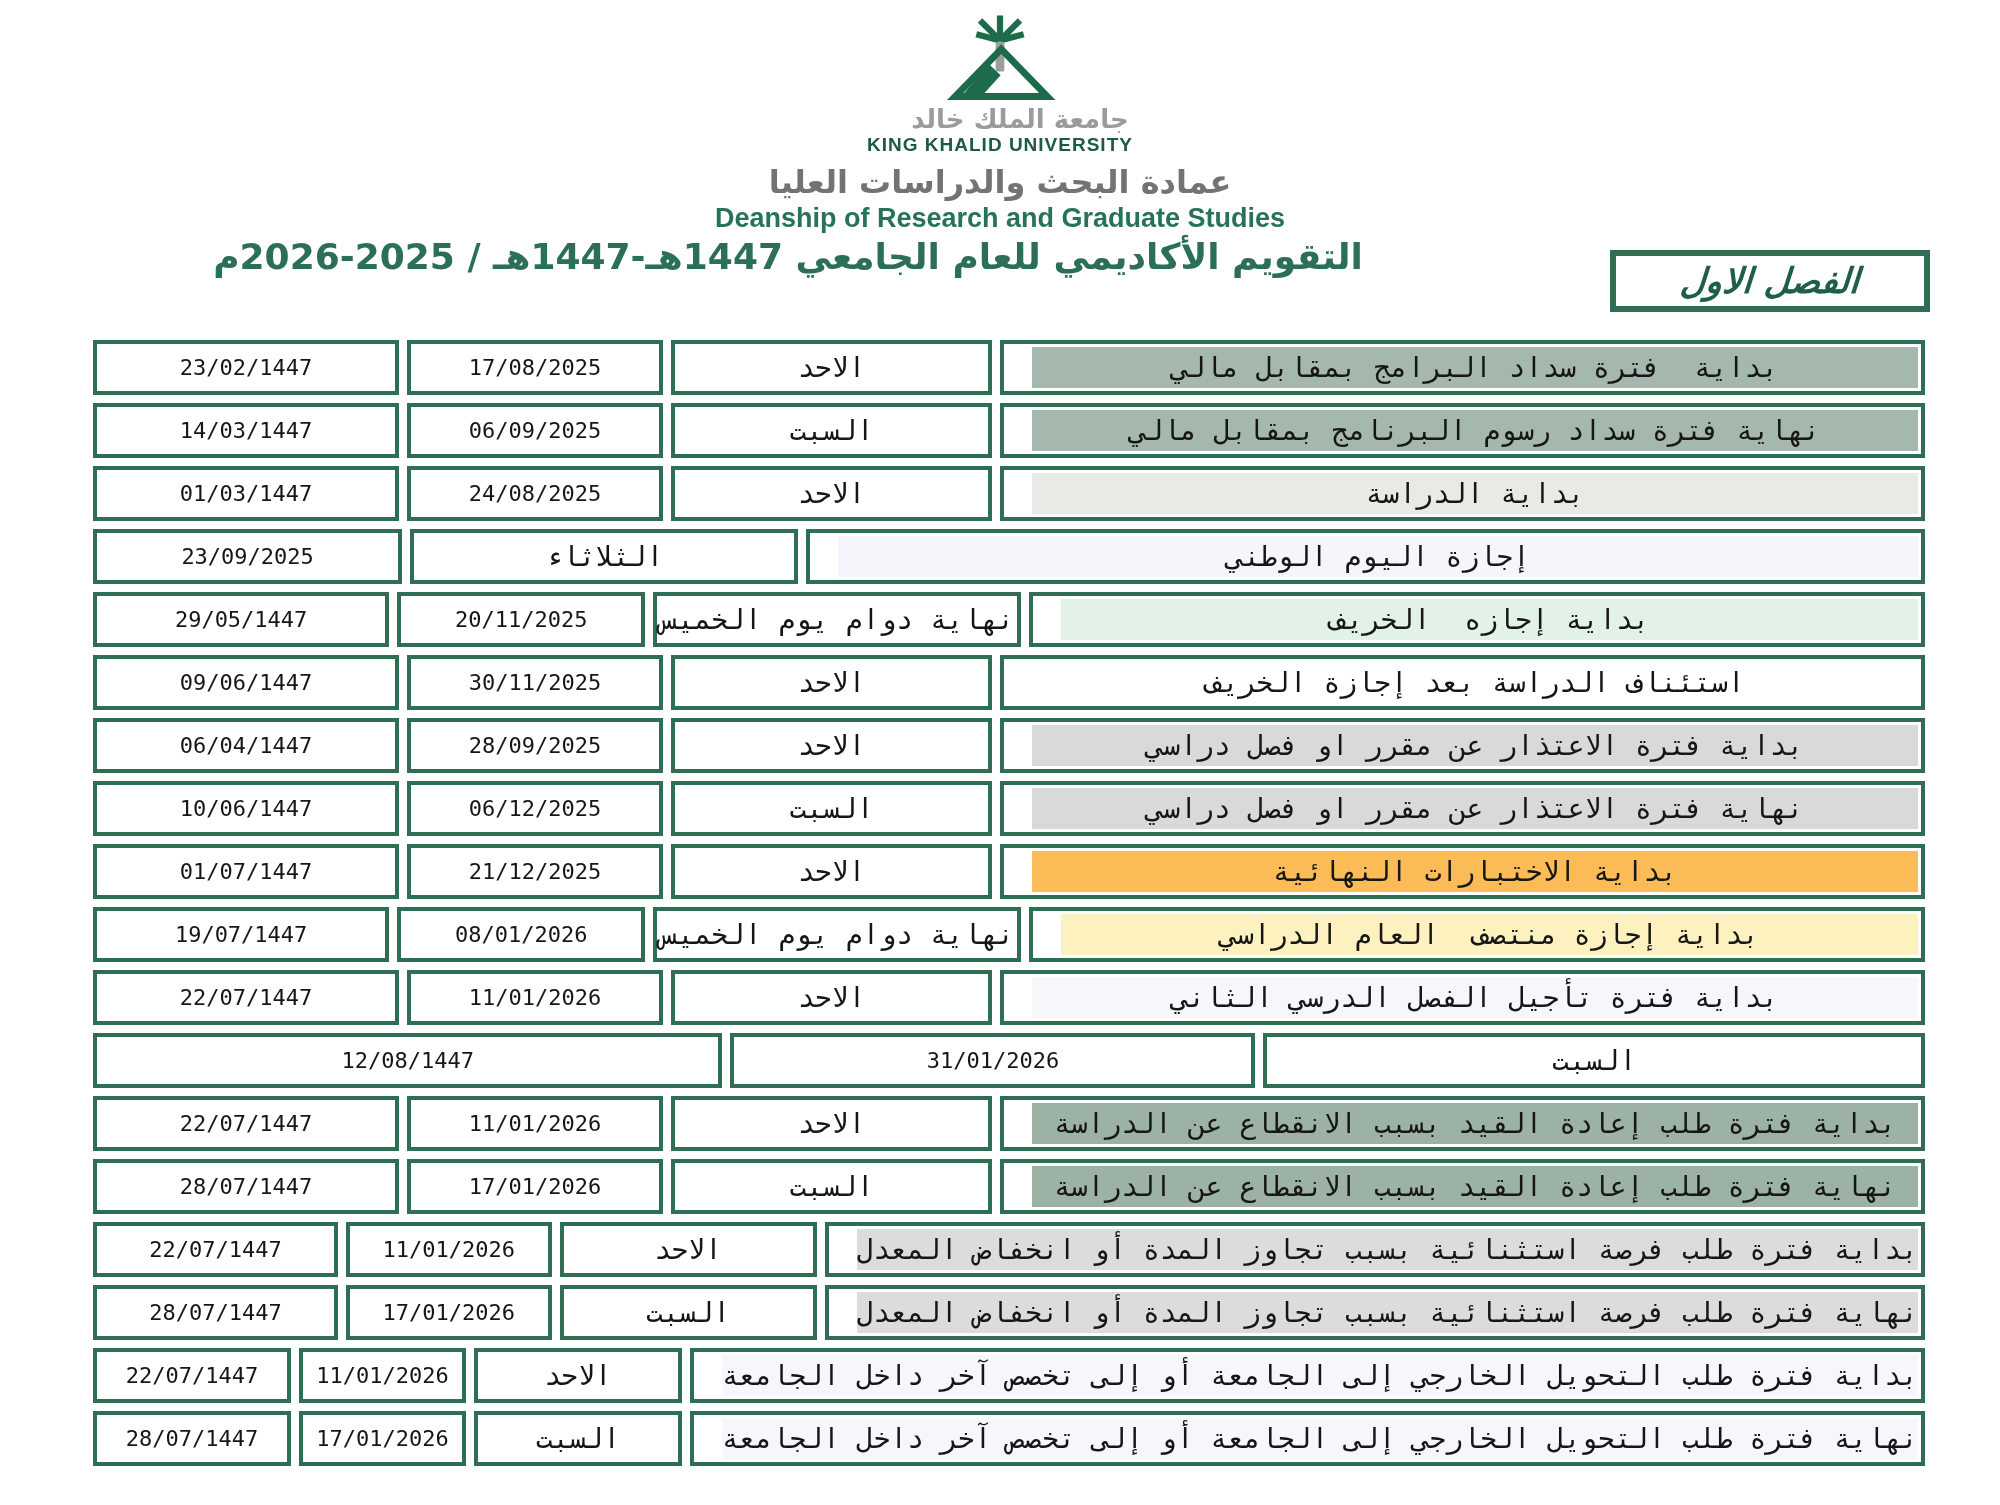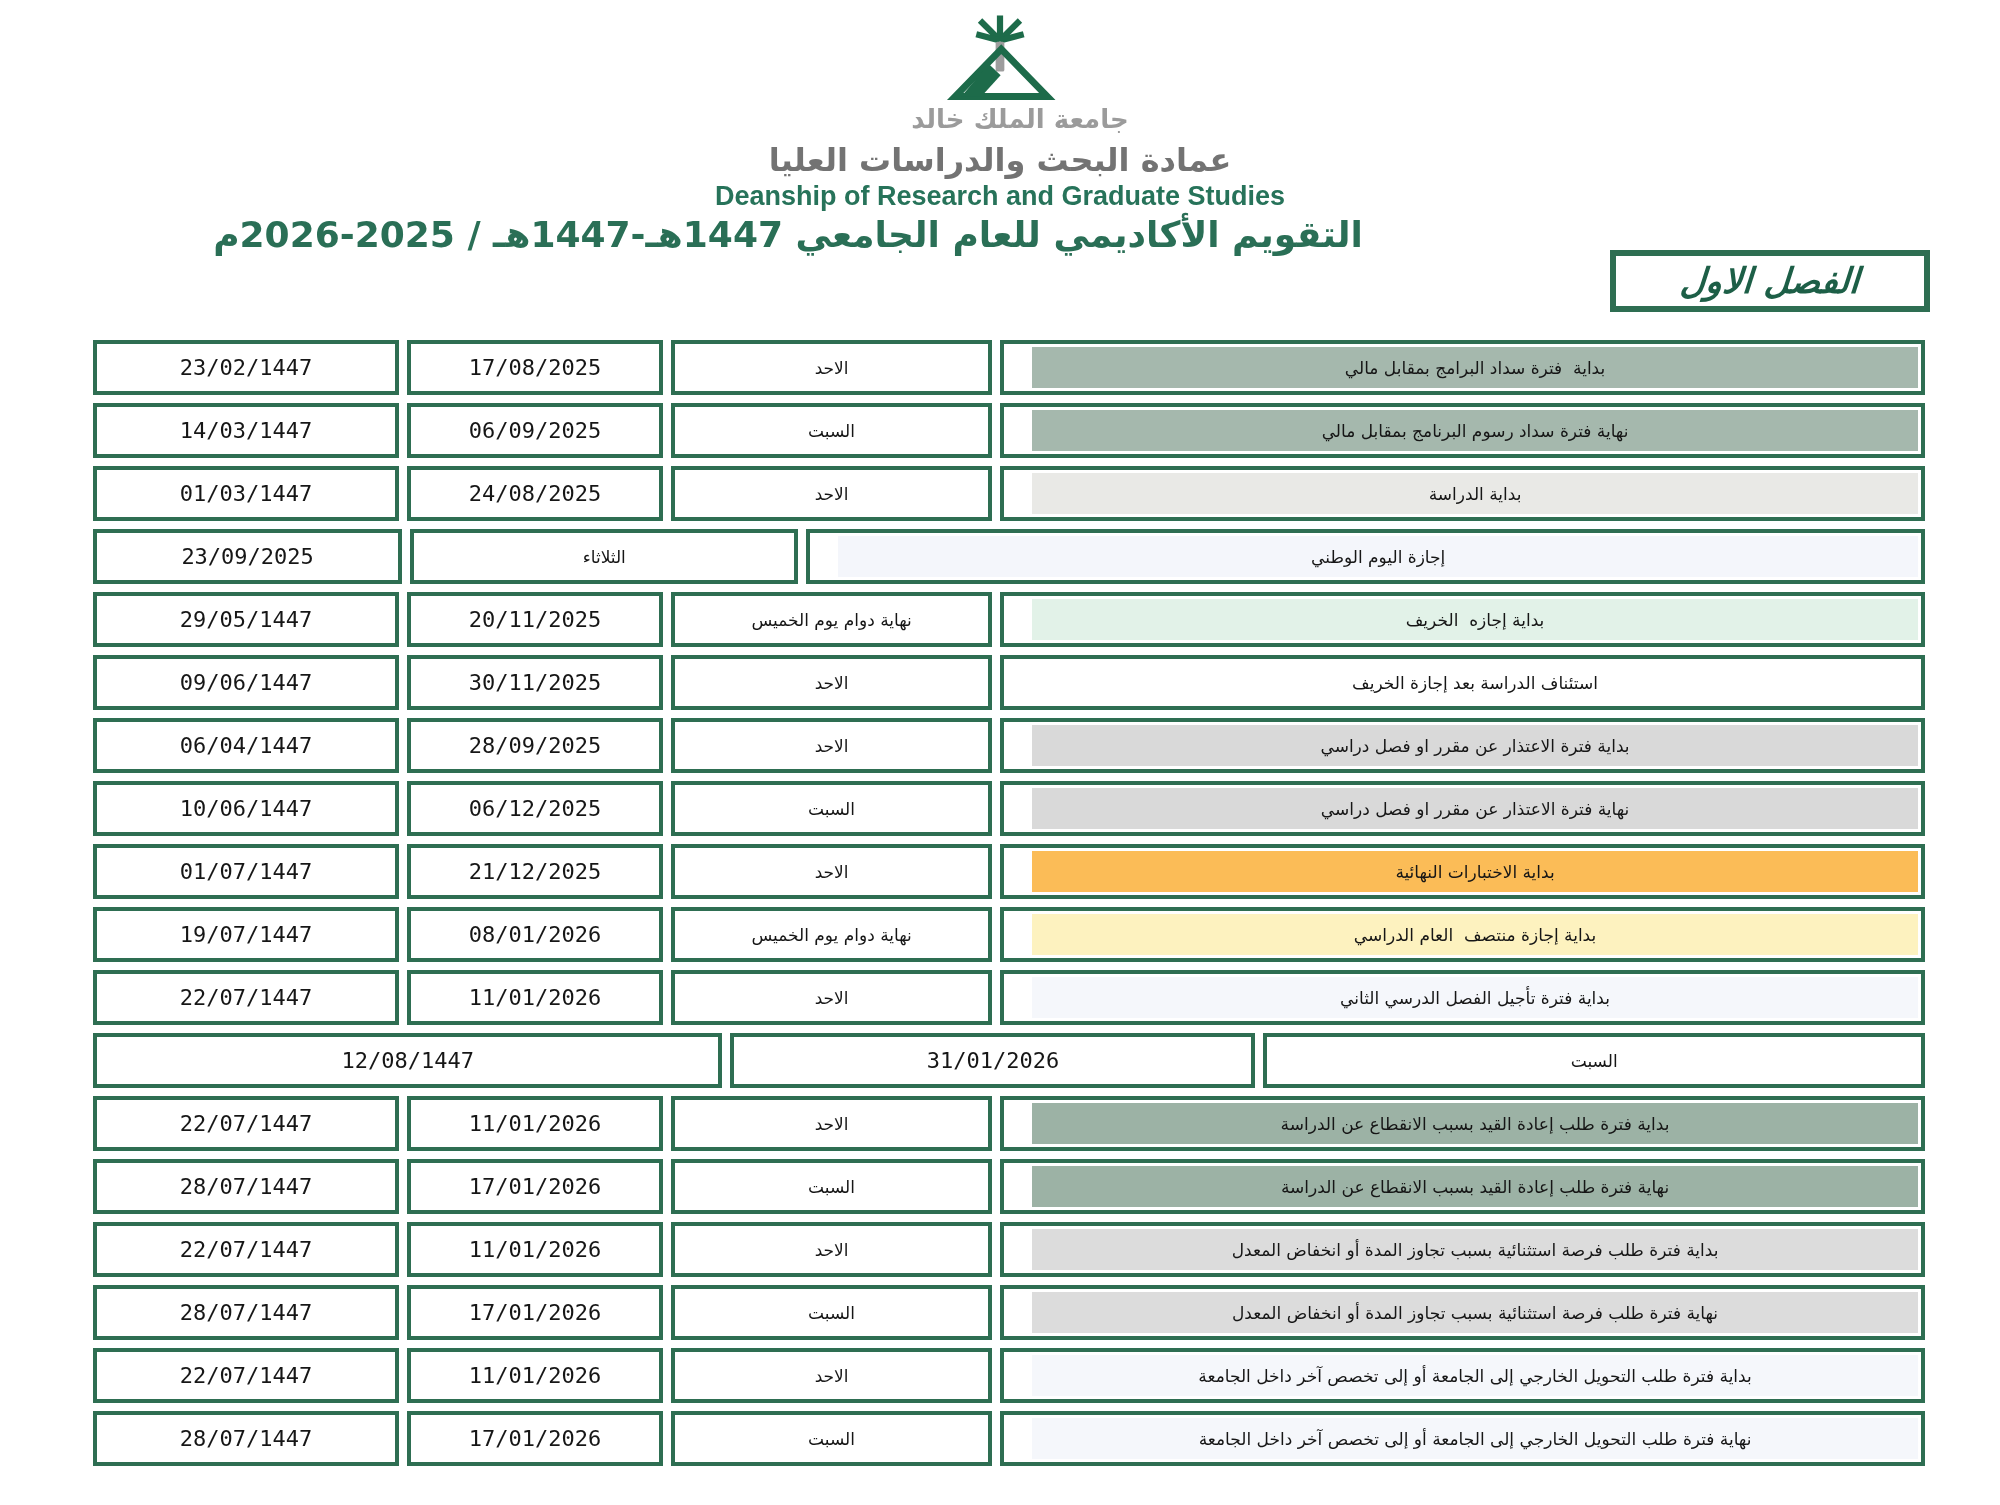--- a/index.html
+++ b/index.html
@@ -25,21 +25,21 @@
   .badge-text { color:#1d5f47; font-size:35px; font-weight:bold; font-style:italic; direction:rtl;
                 transform:skewX(-4deg); }
   .calendar { position:absolute; top:340px; right:75px; left:93px; direction:rtl; }
   .row { display:flex; gap:8px; margin-bottom:8px; height:55px; }
   .cell { box-sizing:border-box; border:4px solid #2e6e52; background:#ffffff; padding:3px; }
   .fill { height:100%; display:flex; align-items:center; justify-content:center; background:#ffffff; }
   .c-event { flex:929 0 0;padding-left:28px; }
   .c-day   { flex:322 0 0; }
   .c-greg  { flex:254 0 0; }
   .c-hijri { flex:306 0 0; }
-  .ar-text { font-size:17px; color:#161616; direction:rtl; white-space:pre; }
+  .ar-text { font-size:28px; color:#161616; direction:rtl; white-space:pre;font-family:Liberation Mono, monospace; }
   .date-text { font-family:"DejaVu Sans Mono", monospace; font-size:22px; color:#161616; direction:ltr; }
 </style>
 </head>
 <body>
 
 <div class="page">
 
   <div class="header">
     <svg class="logo-svg" width="150" height="96" viewBox="0 0 240 154">
       <g stroke="#1d6b4a" stroke-width="10" fill="none">
@@ -47,20 +47,21 @@
         <path d="M120 52 L88 20"></path>
         <path d="M120 52 L152 20"></path>
         <path d="M120 52 L82 42"></path>
         <path d="M120 52 L158 42"></path>
       </g>
       <rect x="113" y="54" width="14" height="48" rx="3" fill="#9d9d9d"></rect>
       <path d="M122 66 L196 142 L48 142 Z" fill="none" stroke="#1d6b4a" stroke-width="11"></path>
       <path d="M58 142 L102 90 L121 108 L90 142 Z" fill="#1d6b4a"></path>
     </svg>
     <div class="univ-ar">جامعة الملك خالد</div>
+    <div class="univ-en">KING KHALID UNIVERSITY</div>
     <div class="dean-ar">عمادة البحث والدراسات العليا</div>
     <div class="dean-en">Deanship of Research and Graduate Studies</div>
   </div>
 
   <div class="title-row">
     <span class="main-title">التقويم الأكاديمي للعام الجامعي 1447هـ-1447هـ / 2025-2026م</span>
   </div>
 
   <div class="badge">
     <span class="badge-text">الفصل الاول</span>

